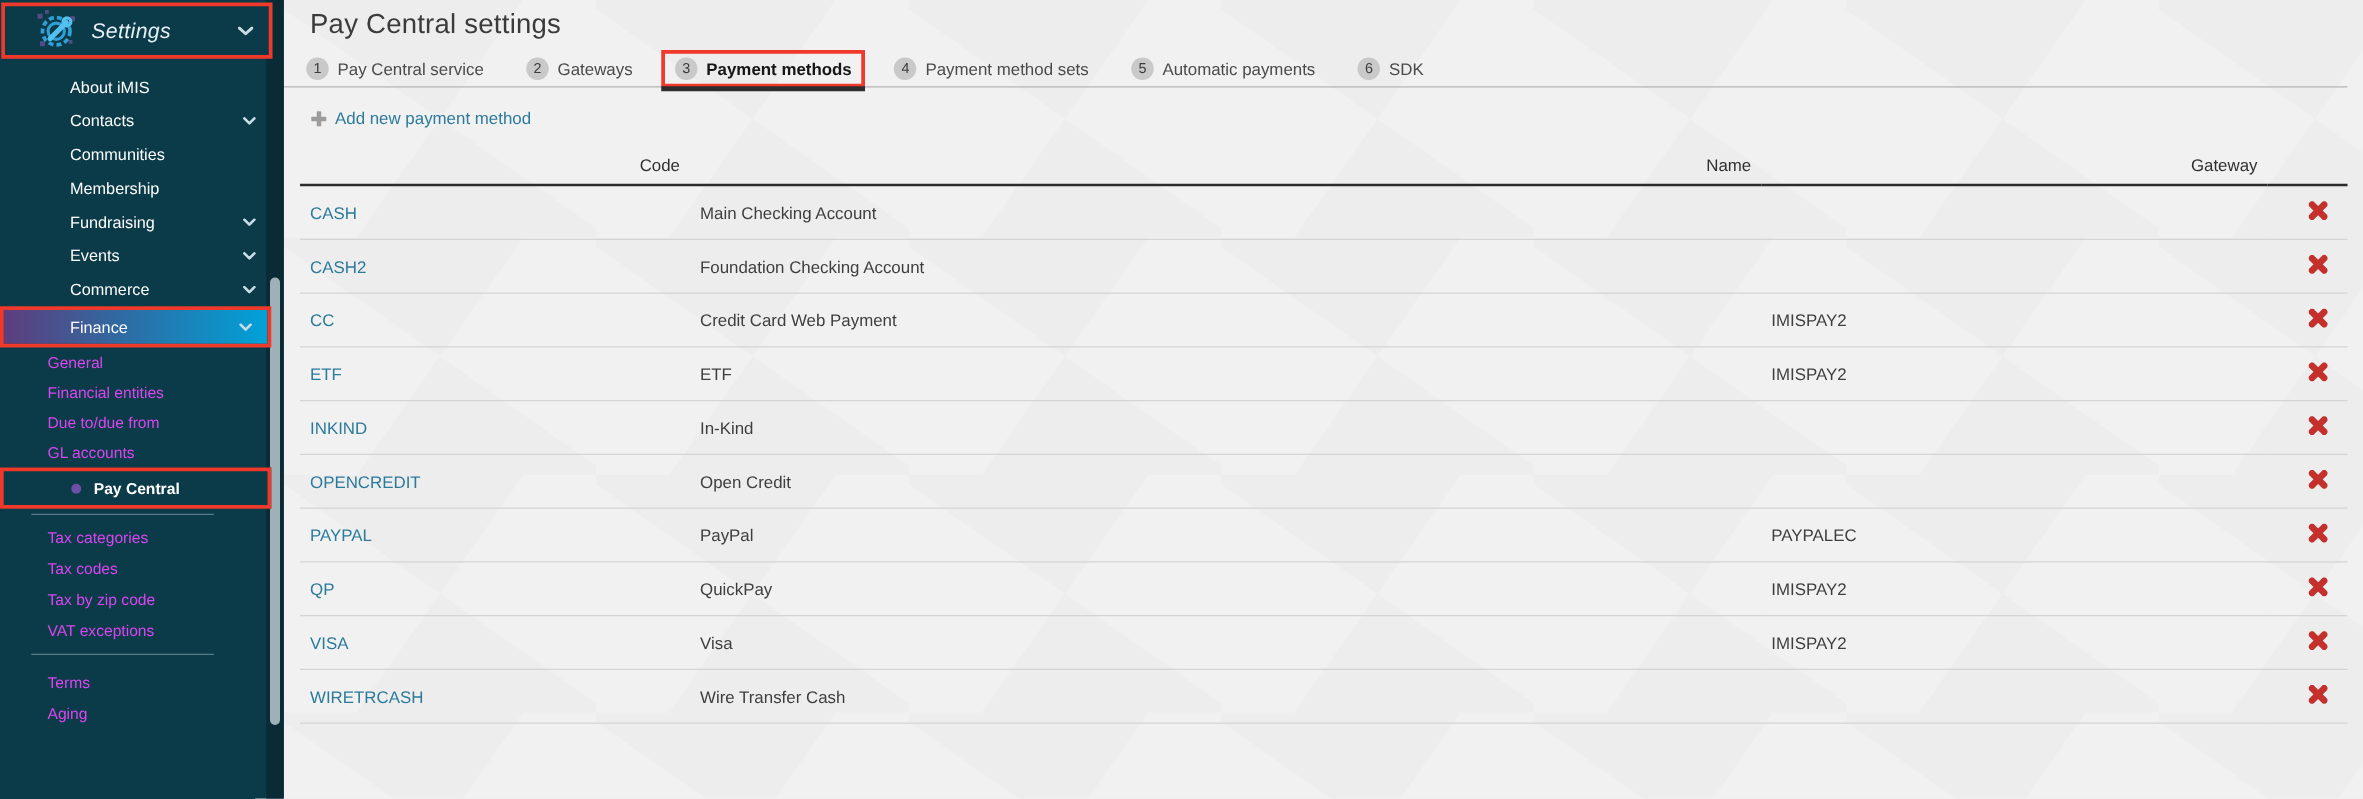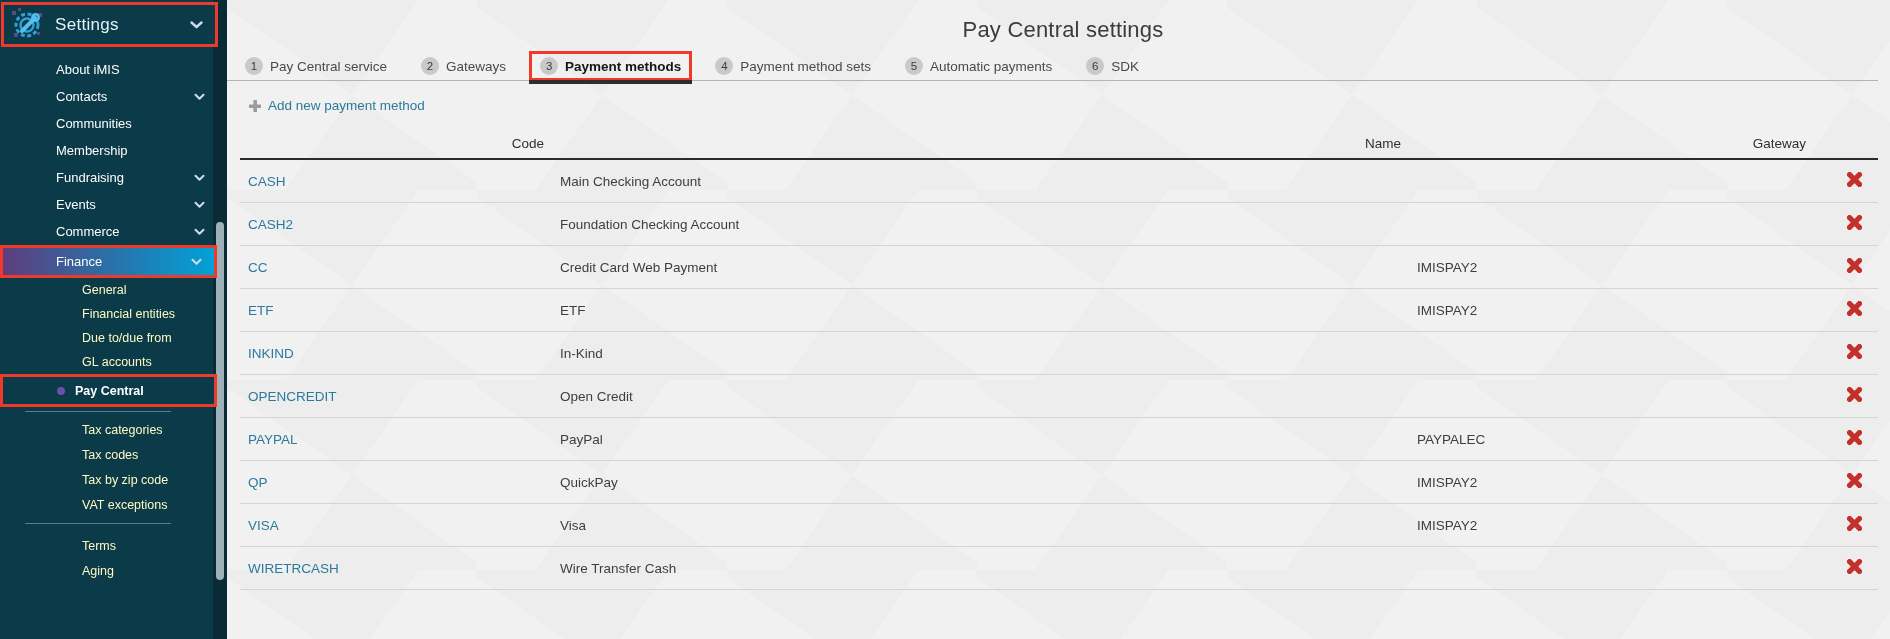--- a/index.html
+++ b/index.html
@@ -19,40 +19,40 @@
     position:absolute;right:0;top:0;width:14px;height:639px;background:#0a2a35;
   }
   .scroll-thumb{
     position:absolute;left:3px;top:222px;width:8px;height:358px;
     border-radius:4px;background:#b9c8cf;opacity:.85;
   }
   .annotated{border:3px solid #ee392b !important;}
   .settings-header{
     position:absolute;top:2px;left:1px;width:217px;height:45px;
     box-sizing:border-box;display:flex;align-items:center;
-    padding-left:6px;z-index:3;background:#0b3a49;cursor:pointer;
+    padding-left:24px;z-index:3;background:#0b3a49;cursor:pointer;font-style:italic;
   }
   .settings-title{font-size:17px;color:#e4f0f5;margin-left:9px;letter-spacing:.3px;}
   .settings-header .chev{position:absolute;right:12px;top:50%;transform:translateY(-50%);}
   nav{position:relative;z-index:3;}
   nav ul{margin:0;padding:0;list-style:none;}
   #nav-main{margin-top:56px;}
   .nav-item{
     position:relative;height:27px;display:flex;align-items:center;
     padding-left:56px;font-size:13px;color:#fdfdfd;cursor:pointer;box-sizing:border-box;
   }
   .nav-item .chev, .finance-chev{position:absolute;right:22px;top:50%;transform:translateY(-50%);}
   .nav-item.selected{
     width:217px;height:33px;padding-left:53px;
     background:linear-gradient(90deg,#5e3d7d 0%,#2f6ba3 45%,#00a2d8 100%);
   }
   .nav-item.selected .chev{right:12px;}
   .sub-item{
-    height:24px;display:flex;align-items:center;padding-left:82px;
-    font-size:12.5px;color:#fef9c3;cursor:pointer;
+    height:24px;display:flex;align-items:center;padding-left:38px;
+    font-size:12.5px;color:#d946ef;cursor:pointer;
   }
   #nav-sub2 .sub-item, #nav-sub3 .sub-item{height:25px;}
   .paycentral{
     width:217px;height:33px;box-sizing:border-box;display:flex;align-items:center;
     background:#0b3a49;cursor:pointer;
   }
   .paycentral .bullet{
     width:8px;height:8px;border-radius:50%;background:#6d4fa5;margin-left:54px;flex:0 0 auto;
   }
   .paycentral .pc-label{font-size:12.5px;font-weight:bold;color:#ffffff;margin-left:10px;}
@@ -64,22 +64,22 @@
 
   
   .content{
     position:absolute;left:227px;top:0;right:0;bottom:0;
     padding:0 12px 0 21px;box-sizing:border-box;
     background-color:#efefef;
     background-image:repeating-conic-gradient(from 35deg,#f1f1f1 0 25%,#ededee 0 50%);
     background-size:250px 190px;
   }
   h1{
-    margin:0;padding-top:17px;font-size:22px;font-weight:400;
-    color:#3b3b3b;letter-spacing:.2px;text-align:center;
+    margin:0;padding-top:6px;font-size:22px;font-weight:400;
+    color:#3b3b3b;letter-spacing:.2px;
   }
   .tabs{
     position:relative;margin-top:8px;margin-left:-14px;height:30px;
     display:flex;align-items:center;gap:12px;
   }
   .tabs-line{
     position:absolute;left:-7px;right:0;bottom:0;height:1px;background:#b4b4b4;
   }
   .tab{
     position:relative;display:flex;align-items:center;gap:7px;

